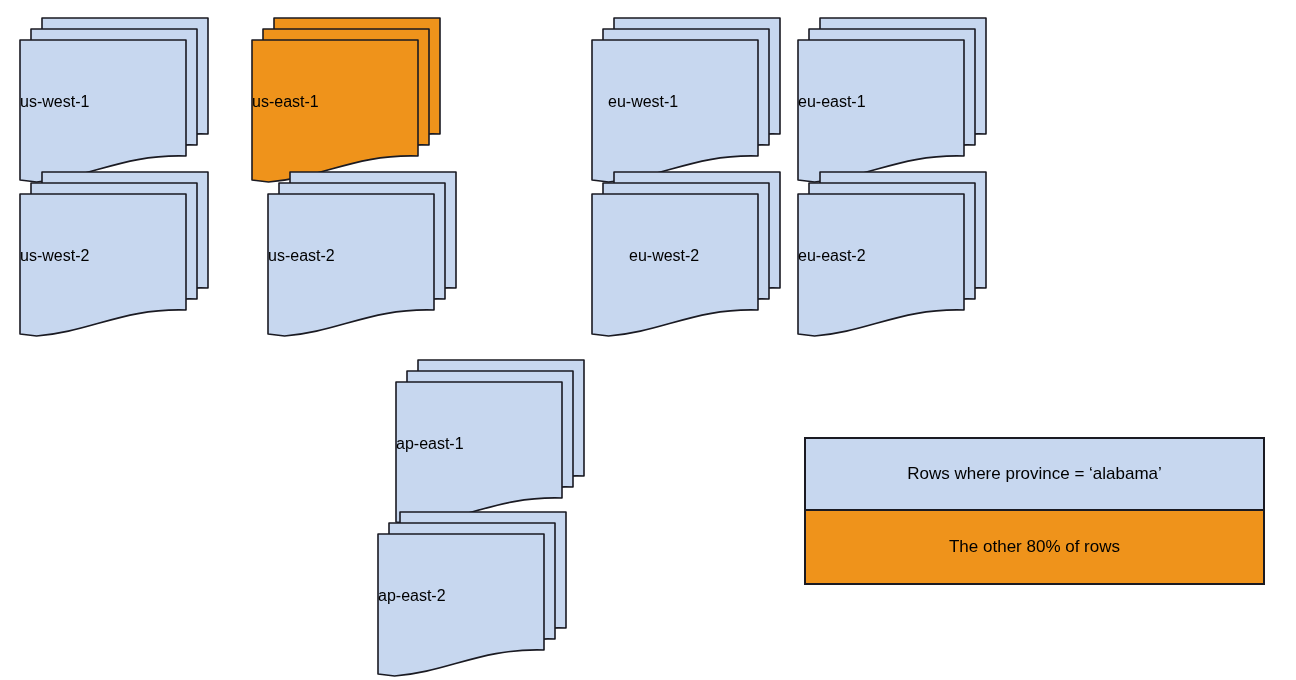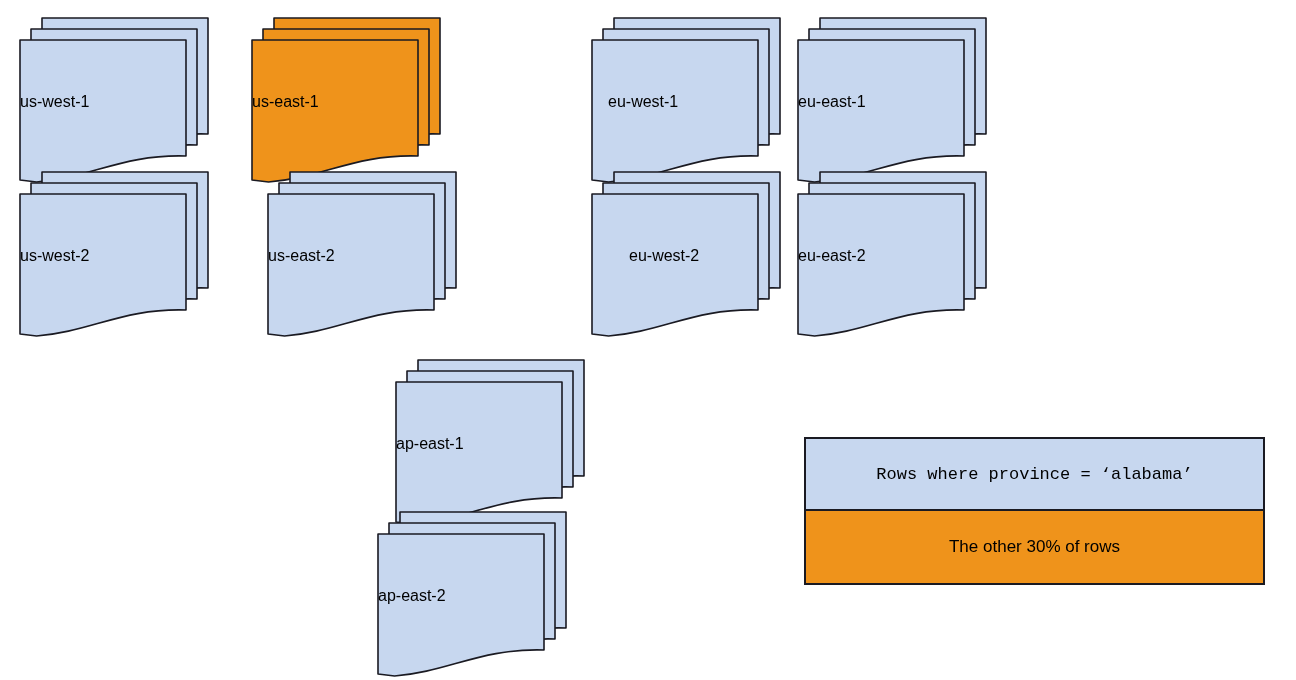--- a/index.html
+++ b/index.html
@@ -56,21 +56,20 @@
     display: flex;
     align-items: center;
     justify-content: center;
     font-family: "Liberation Sans", sans-serif;
     font-size: 17px;
     color: #000000;
     white-space: nowrap;
   }
   .legend-row.top {
     border-bottom: 2px solid #1a1a22;
-    font-family: Liberation Mono, monospace;
   }
 </style>
 </head>
 <body>
 
 <div id="canvas">
     <div class="stack" style="left: 20px; top: 18px; width: 188px; height: 172px;">
       <svg width="194" height="176">
         <g transform="translate(22,0)">
           <path d="M 0 0 L 166 0 L 166 116 C 102.92 114 69.72 138 16.6 142 L 0 140 Z" fill="#c7d7ef" stroke="#1a1a22" stroke-width="1.6" stroke-linejoin="round"></path>
@@ -208,16 +207,16 @@
           <path d="M 0 0 L 166 0 L 166 116 C 102.92 114 69.72 138 16.6 142 L 0 140 Z" fill="#c7d7ef" stroke="#1a1a22" stroke-width="1.6" stroke-linejoin="round"></path>
         </g>
       </svg>
       <div class="stack-label" style="left: 0px; top: 75.4px; width: 166px;">ap-east-2</div>
     </div>
     <div class="legend" style="left: 804px; top: 437px; width: 461px; height: 148px;">
       <div class="legend-row top" style="background: rgb(199, 215, 239); height: 50%;">
         <span>Rows where province = ‘alabama’</span>
       </div>
       <div class="legend-row" style="background: rgb(239, 147, 27); height: 50%;">
-        <span>The other 30% of rows</span>
+        <span>The other 80% of rows</span>
       </div>
     </div>
   </div>
 
 </body></html>

